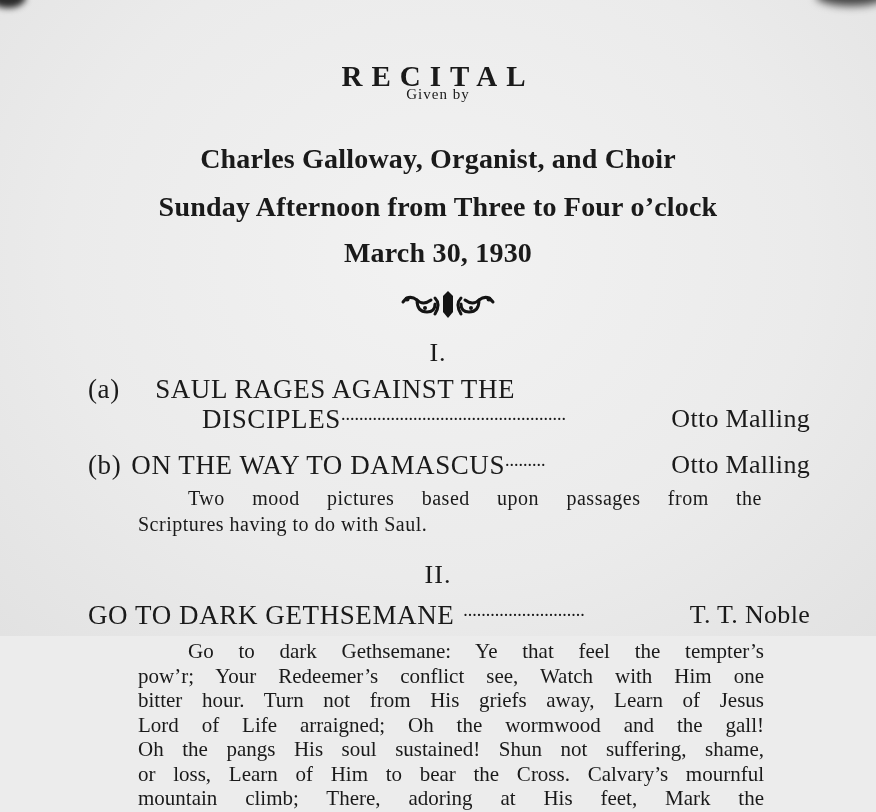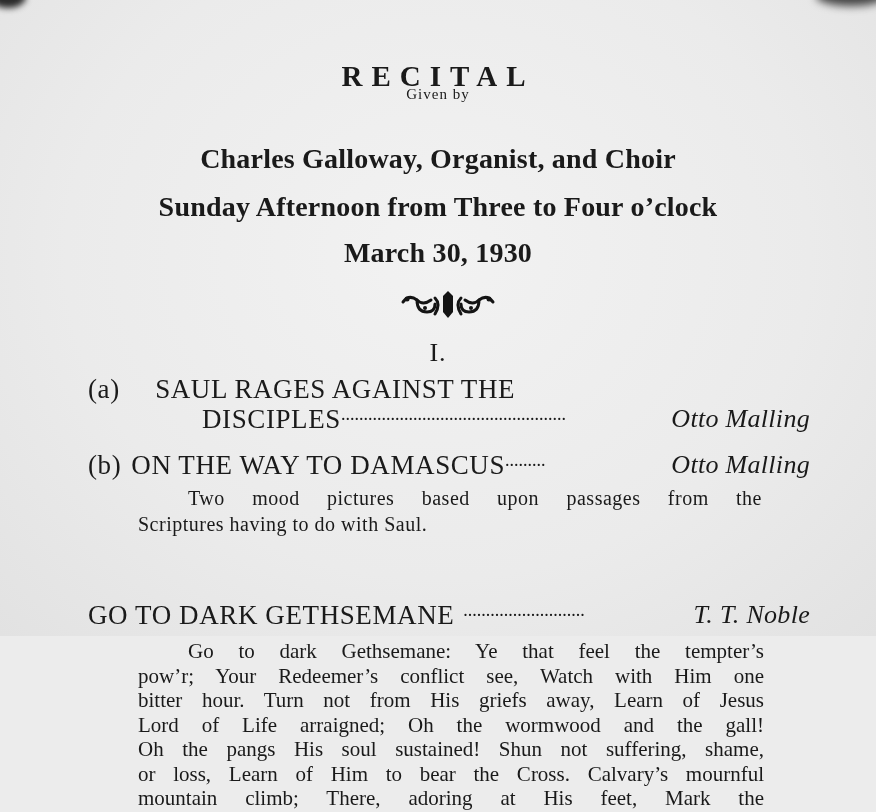--- a/index.html
+++ b/index.html
@@ -71,21 +71,20 @@
     }
     .n1 { top: 338px; }
     .n2 { top: 560px; }
     .item-line {
       position: absolute;
       font-size: 27px;
       white-space: nowrap;
       letter-spacing: 0.6px;
     }
     .composer {
-      font-style: italic;
       font-size: 26px;
       letter-spacing: 0.3px;
     }
     .dots {
       letter-spacing: 0;
       font-size: 18px;
     }
     .row {
       position: absolute;
       display: flex;
@@ -160,20 +159,21 @@
   <div class="row" style="left:88px; top:450px; width:722px;">
     <span class="item-line" style="position:static;">(b)</span>
     <span class="item-line" style="position:static; margin-left:10px;">ON THE WAY TO DAMASCUS</span>
     <span class="dots" style="flex:1; overflow:hidden;">.........</span>
     <span class="composer">Otto Malling</span>
   </div>
 
   <div class="note" style="left:188px; top:485px; width:574px; text-align:justify; text-align-last:justify;">Two mood pictures based upon passages from the</div>
   <div class="note" style="left:138px; top:511px;">Scriptures having to do with Saul.</div>
 
+  <div class="center numeral n2">II.</div>
 
   <div class="row" style="left:88px; top:600px; width:722px;gap:9px;">
     <span class="item-line" style="position:static;">GO TO DARK GETHSEMANE</span>
     <span class="dots" style="flex:1; overflow:hidden;">...........................</span>
     <span class="composer">T. T. Noble</span>
   </div>
 
   <div class="para" style="top:639px;">
     <span class="line" style="margin-left:50px;">Go to dark Gethsemane: Ye that feel the tempter’s</span>
     <span class="line">pow’r; Your Redeemer’s conflict see, Watch with Him one</span>

